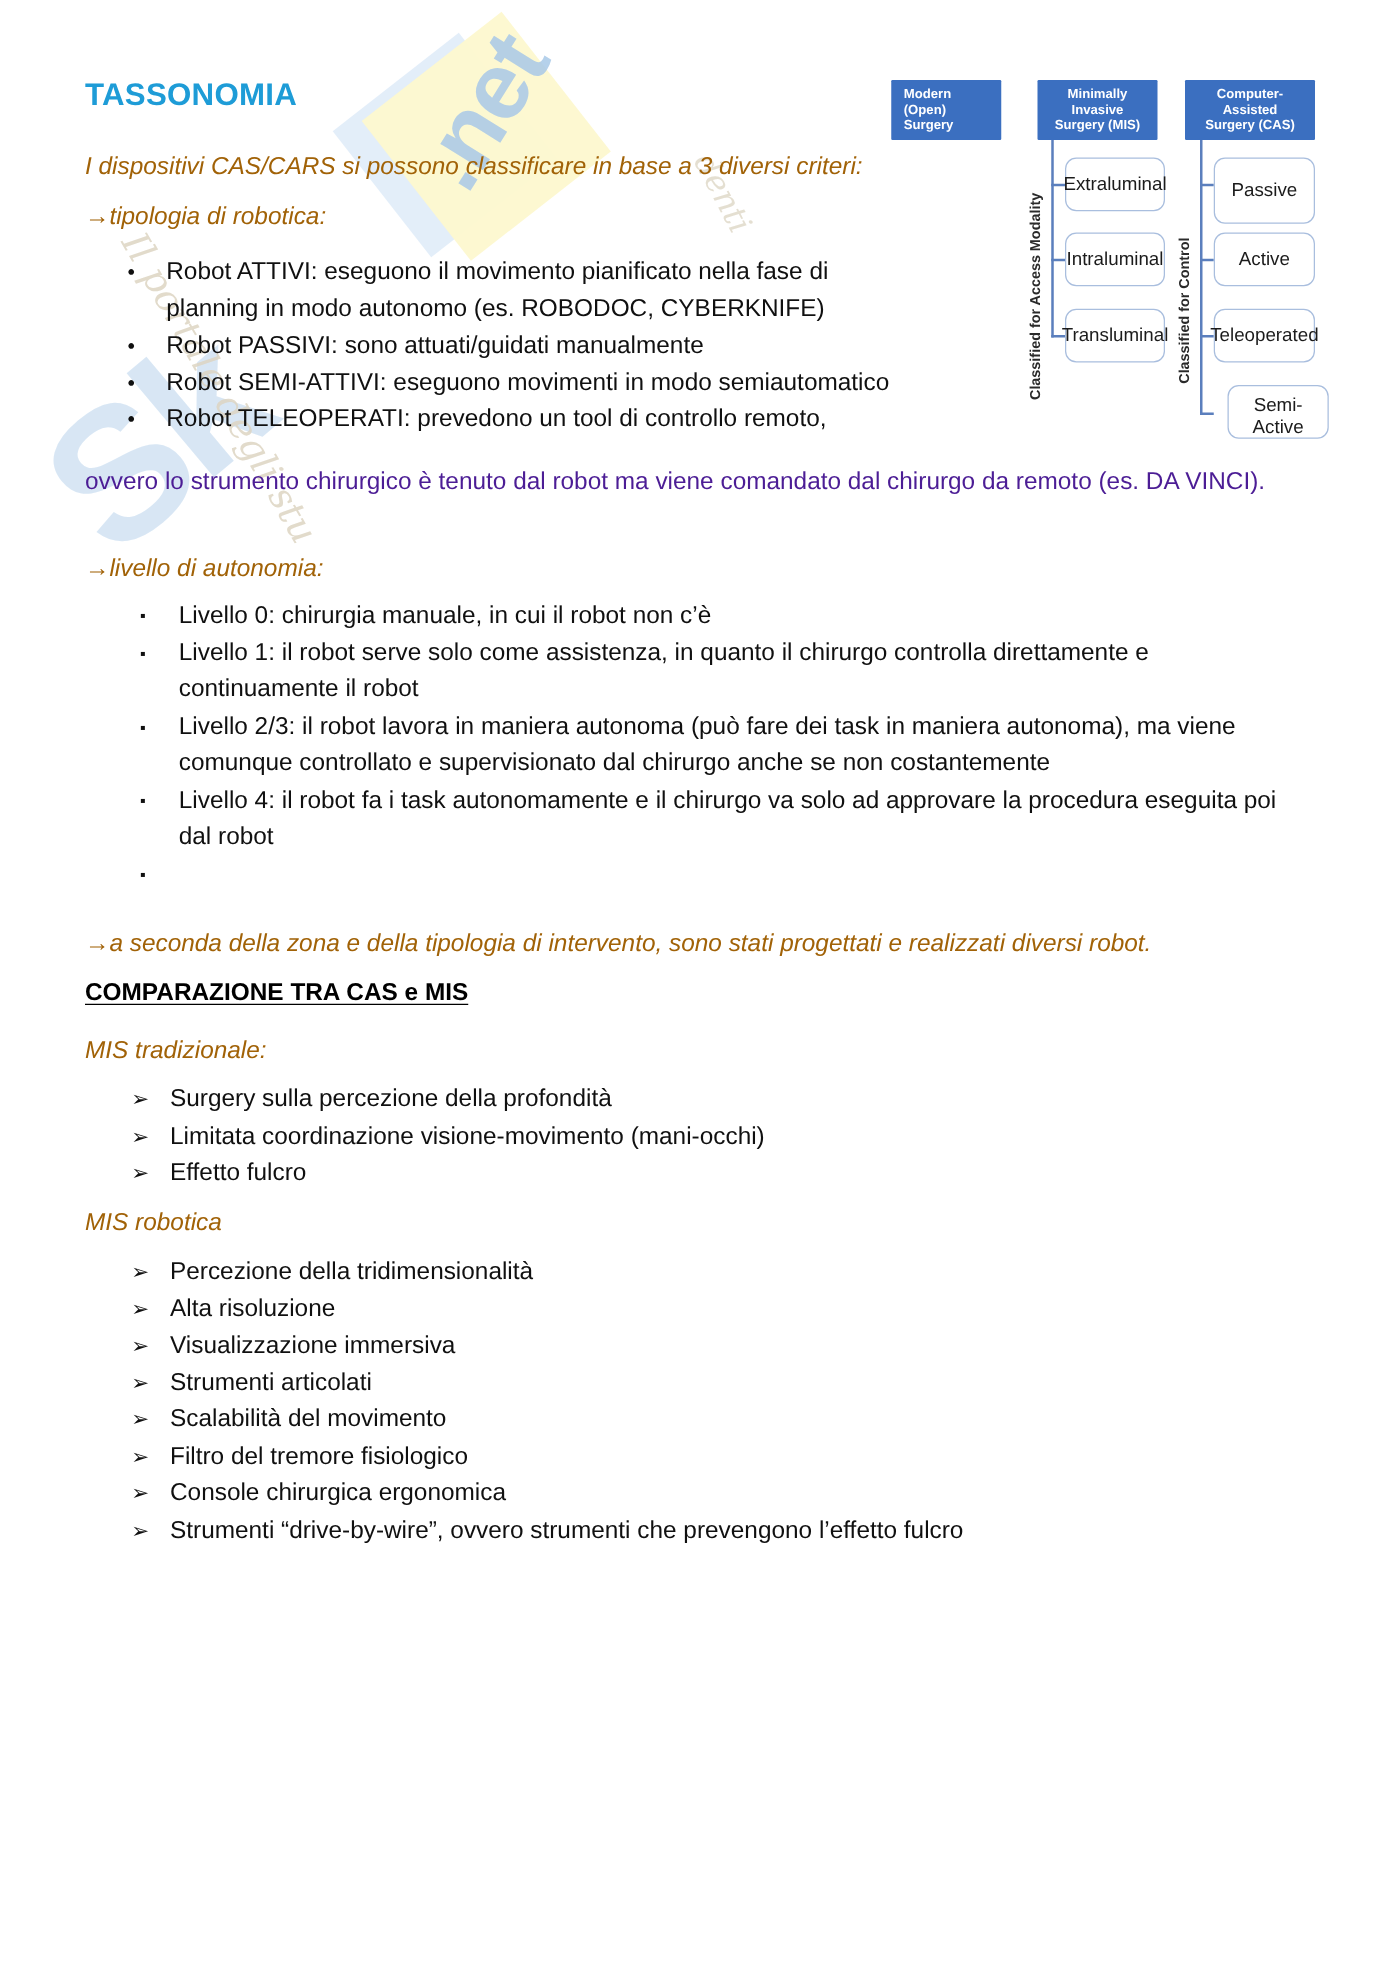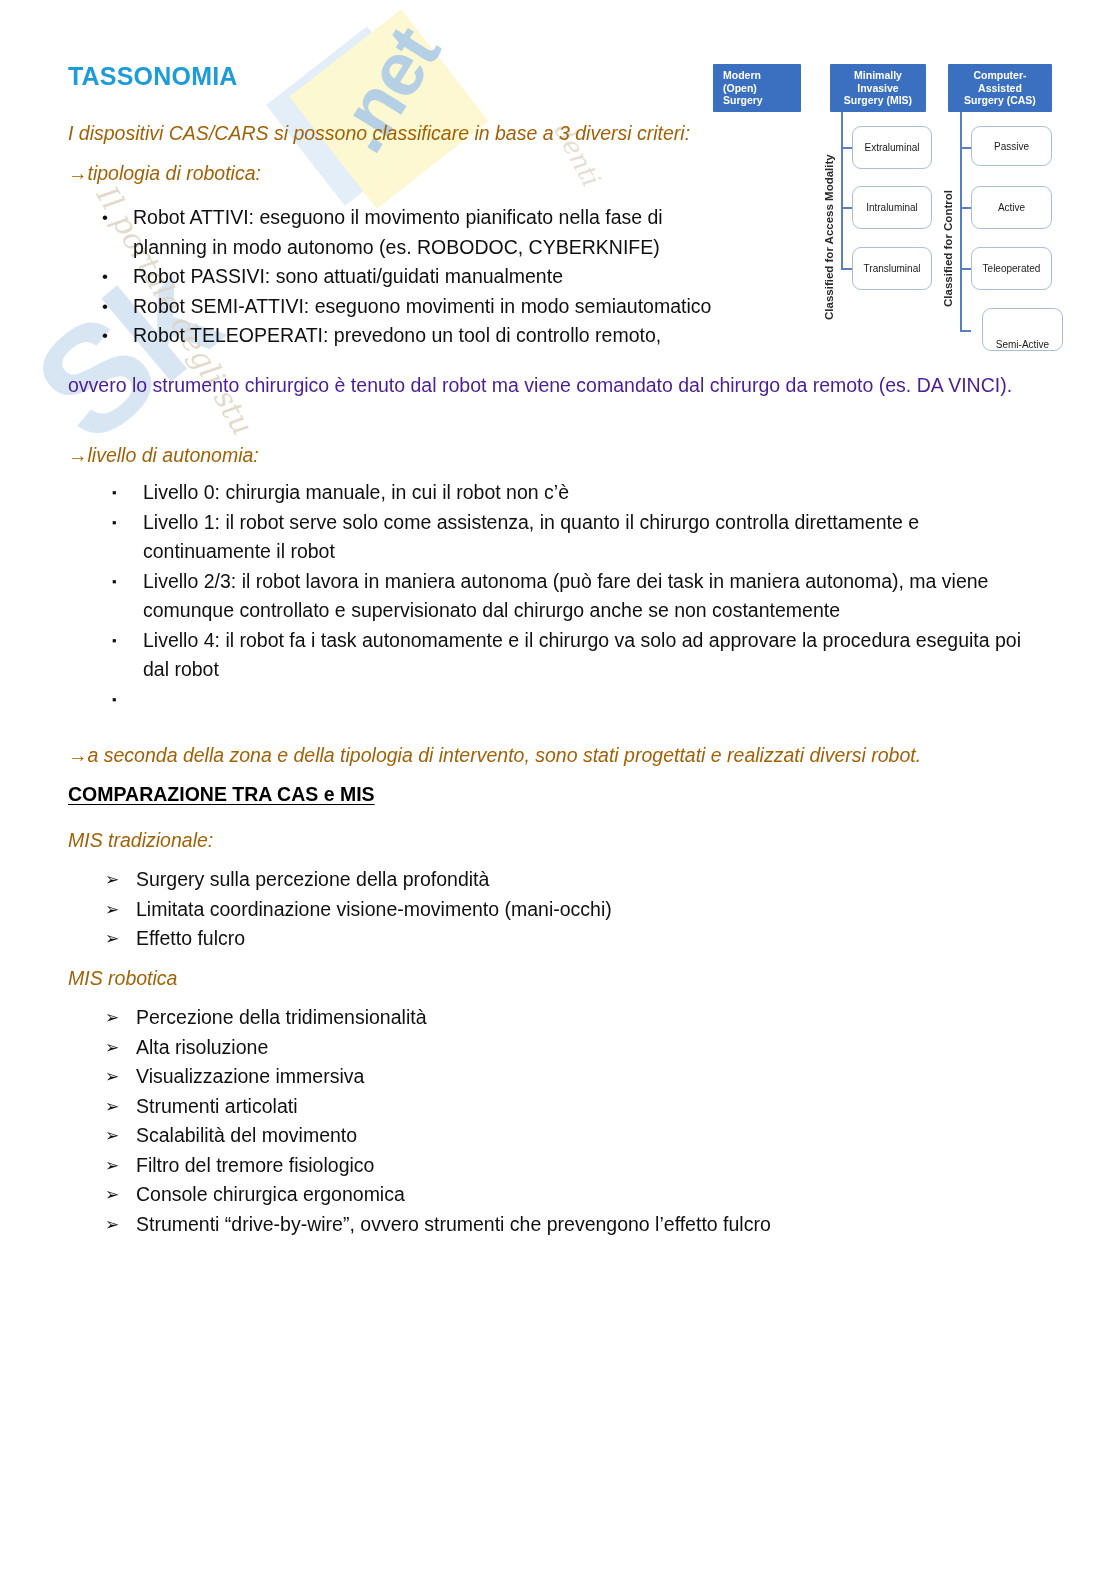--- a/index.html
+++ b/index.html
@@ -183,21 +183,21 @@
     padding-top: 5px;
     box-sizing: border-box;
     border-radius: 1px;
   }
   .dg-box {
     position: absolute;
     background: #ffffff;
     border: 1.5px solid #a9bede;
     border-radius: 9px;
     color: #1b1b1b;
-    font-size: 10px;
+    font-size: 15px;
     text-align: center;
     display: flex;
     align-items: center;
     justify-content: center;
     box-sizing: border-box;
   }
   .dg-line {
     position: absolute;
     background: #5b7fbd;
   }
@@ -372,21 +372,21 @@
     <div class="dg-box" style="left:139px; top:192px; width:80px; height:43px;">
       <span>Transluminal</span>
     </div>
 
     <div class="dg-line" style="left:247px; top:57px; width:1.6px; height:220px;"></div>
     <div class="dg-line" style="left:247px; top:92px;  width:11px; height:1.6px;"></div>
     <div class="dg-line" style="left:247px; top:152px; width:11px; height:1.6px;"></div>
     <div class="dg-line" style="left:247px; top:213px; width:11px; height:1.6px;"></div>
     <div class="dg-line" style="left:247px; top:275px; width:11px; height:1.6px;"></div>
 
-    <div class="dg-box" style="left:258px; top:71px;  width:81px; height:40px;justify-content:center;">
+    <div class="dg-box" style="left:258px; top:71px;  width:81px; height:53px;justify-content:center;">
       <span>Passive</span>
     </div>
     <div class="dg-box" style="left:258px; top:131px; width:81px; height:43px;">
       <span>Active</span>
     </div>
     <div class="dg-box" style="left:258px; top:192px; width:81px; height:43px;">
       <span>Teleoperated</span>
     </div>
     <div class="dg-box" style="left:269px; top:253px; width:81px; height:43px;align-items:flex-end;">
       <span>Semi-Active</span>

